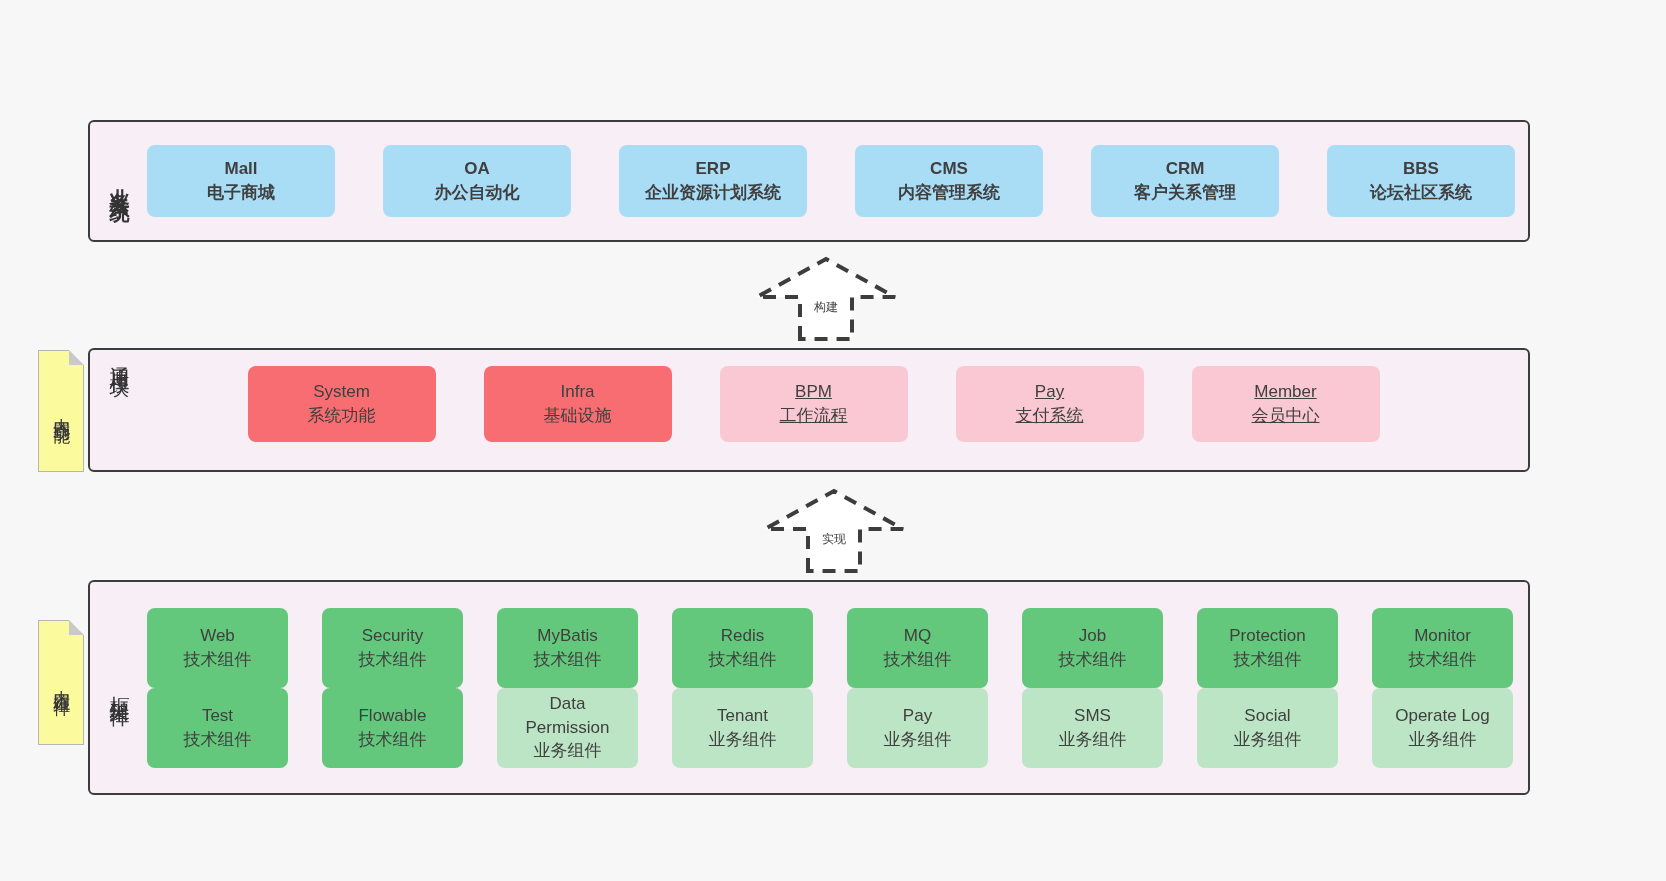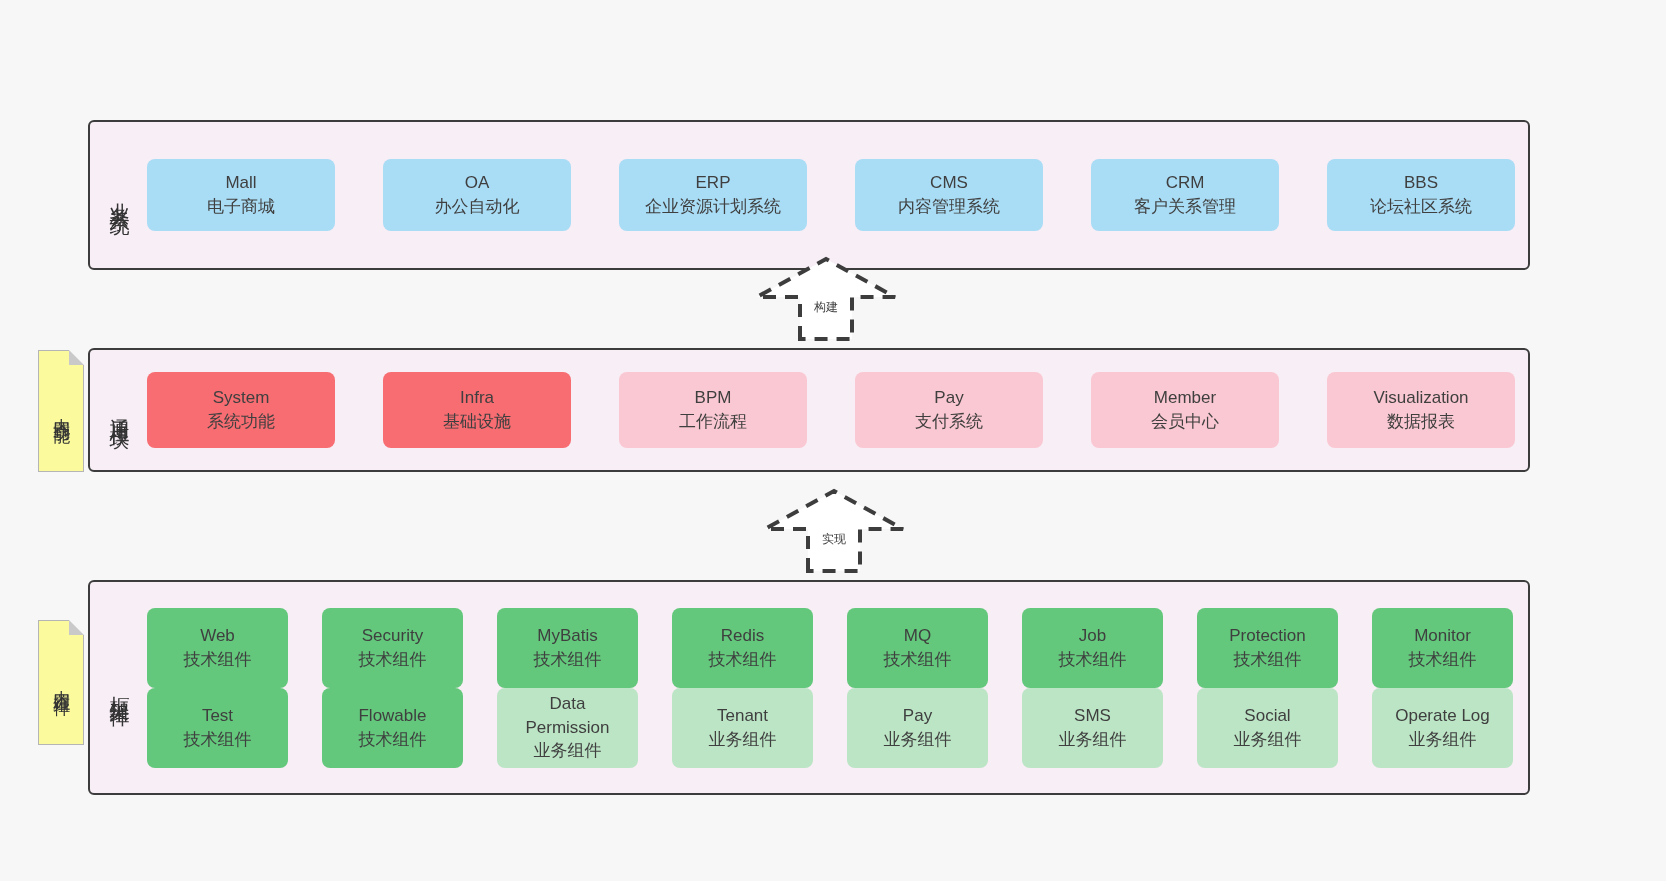--- a/index.html
+++ b/index.html
@@ -68,21 +68,21 @@
     line-height: 1.4;
     color: #3f3f3f;
     box-sizing: border-box;
     padding: 4px 12px;
   }
   .node-lg { width: 188px; height: 72px; }
   .node-md { width: 188px; height: 76px; }
   .node-sm { width: 141px; height: 80px; }
   .blue       { background: #a9dcf5; }
   .red        { background: #f76d72; }
-  .pink       { background: #fac8d2; }
+  .pink       { background: #fac8d2; text-decoration: underline; }
   .green      { background: #63c87c; }
   .lightgreen { background: #bce5c5; }
   .sticky {
     position: absolute;
     left: 38px;
     width: 46px;
     background: #fbfb9e;
     border: 1px solid #b5b5b5;
     box-sizing: border-box;
     display: flex;
@@ -115,22 +115,22 @@
     top: 52px;
     transform: translate(-50%, -50%);
     background: #ffffff;
     padding: 0 2px;
     font-size: 12px;
     color: #3f3f3f;
     white-space: nowrap;
   }
   #arrow-build { left: 751px; top: 255px; }
   #arrow-impl  { left: 759px; top: 487px; text-align: right; }
-  #layer-business { top: 120px; height: 150px; }
-  #layer-modules  { top: 348px; height: 124px; }
+  #layer-business { top: 120px; height: 122px; font-weight: bold; }
+  #layer-modules  { top: 348px; height: 124px; flex-direction: column; }
   #layer-framework{ top: 580px; height: 215px; }
   #note-features  { top: 350px; height: 122px; }
   #note-components{ top: 620px; height: 125px; }
 </style>
 </head>
 <body>
 
 <div class="layer" id="layer-business">
   <div class="layer-label-col">
     <span class="vtext">业务系统</span>
@@ -192,24 +192,20 @@
       <div>工作流程</div>
     </div>
     <div class="node node-md pink">
       <div>Pay</div>
       <div>支付系统</div>
     </div>
     <div class="node node-md pink">
       <div>Member</div>
       <div>会员中心</div>
     </div>
-    <div class="node node-md pink">
-      <div>Visualization</div>
-      <div>数据报表</div>
-    </div>
   </div>
 </div>
 
 <div class="arrow-wrap" id="arrow-impl">
   <svg width="150" height="88" viewBox="0 0 150 88">
     <path d="M 49 84 L 49 42 L 6 42 L 75 4 L 144 42 L 101 42 L 101 84 Z" fill="#ffffff" stroke="#3d3d3d" stroke-width="4" stroke-dasharray="13 9"></path>
   </svg>
   <span class="arrow-label">实现</span>
 </div>
 

